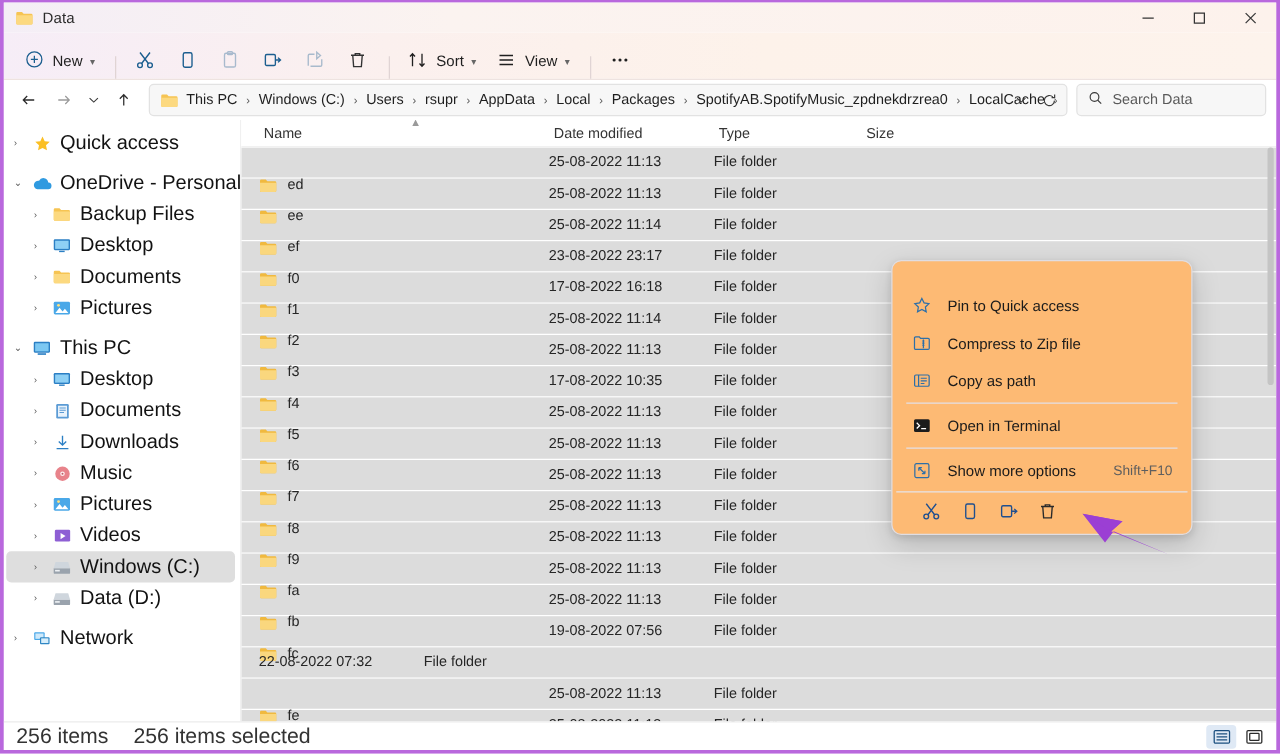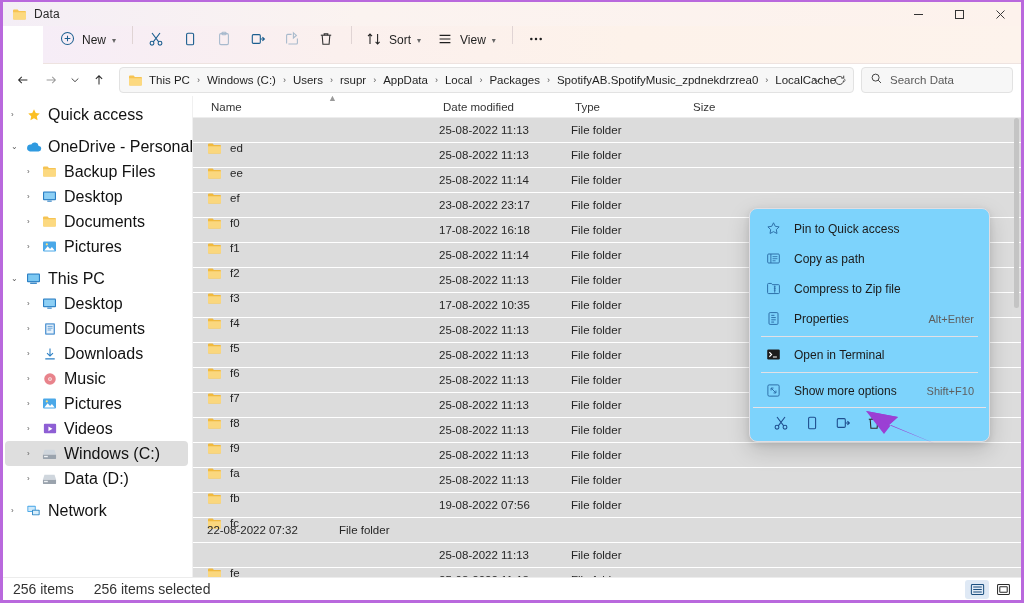--- a/index.html
+++ b/index.html
@@ -63,24 +63,23 @@
     color: #3a3a3a;
     cursor: default;
   }
 
   
   #toolbar {
     height: 38px;
     min-height: 38px;
     background: linear-gradient(to right, #f6edf7 0%, #fbf0ee 30%, #fdf2ea 60%, #fdf3ec 100%);
     display: flex;
-    align-items: flex-start;
+    align-items: flex-end;
     padding-left: 10px;
     border-bottom: 1px solid #eee3e0;
-    margin-left: 40px;
   }
   .tb-item {
     display: flex;
     align-items: center;
     height: 28px;
     border-radius: 4px;
     padding: 0 7px;
     margin-right: 2px;
     cursor: default;
     color: #1f1f1f;
@@ -297,28 +296,28 @@
     left: 3px;
     width: 5px;
     height: 190px;
     background: #c4c4c4;
     border-radius: 3px;
   }
 
   
   #ctxmenu {
     position: absolute;
-    left: 746px;
+    left: 710px;
     top: 206px;
     width: 241px;
-    background: #7dd3fc;
+    background: #fdba74;
     border: 1px solid #e0dde2;
     border-radius: 8px;
     box-shadow: 0 8px 22px rgba(0,0,0,.17), 0 2px 6px rgba(0,0,0,.10);
-    padding: 4px 3px 0 3px;
+    padding: 20px 3px 0 3px;
     z-index: 40;
     overflow: hidden;
   }
   .ctx-item {
     height: 29px;
     display: flex;
     align-items: center;
     padding: 0 8px 0 9px;
     border-radius: 5px;
     cursor: default;
@@ -376,21 +375,21 @@
   #statusbar {
     height: 23px;
     min-height: 23px;
     border-top: 1px solid #ececec;
     display: flex;
     align-items: center;
     padding: 0 6px 0 10px;
     background: #ffffff;
   }
   .status-text {
-    font-size: 14px;
+    font-size: 17px;
     color: #333;
     margin-right: 20px;
   }
   .view-toggles { margin-left: auto; display: flex; gap: 2px; }
   .vt {
     width: 24px;
     height: 19px;
     display: flex;
     align-items: center;
     justify-content: center;
@@ -1091,46 +1090,36 @@
           <span class="ctx-ico">
             <svg width="15" height="15" viewBox="0 0 16 16" fill="none" stroke="#2d6fa8" stroke-width="1.05">
               <path d="M8 1.9l1.85 3.75 4.15.6-3 2.93.71 4.13L8 11.36 4.29 13.3 5 9.18 2 6.25l4.15-.6z"></path>
             </svg>
           </span>
           <span class="ctx-lbl">Pin to Quick access</span>
         </div>
         <div class="ctx-item">
           <span class="ctx-ico">
             <svg width="15" height="15" viewBox="0 0 16 16" fill="none" stroke="#2d6fa8" stroke-width="1.05">
+              <path d="M1.7 3.6a1 1 0 011-1h3.1l1.1 1.3h6.4a1 1 0 011 1v7.5a1 1 0 01-1 1H2.7a1 1 0 01-1-1z"></path>
+              <path d="M9.3 4.9v7.5"></path>
+              <path d="M8.4 6.2h1.8M8.4 8h1.8M8.4 9.8h1.8" stroke-width=".95"></path>
+            </svg>
+          </span>
+          <span class="ctx-lbl">Compress to Zip file</span>
+        </div>
+        <div class="ctx-item">
+          <span class="ctx-ico">
+            <svg width="15" height="15" viewBox="0 0 16 16" fill="none" stroke="#2d6fa8" stroke-width="1.05">
               <rect x="1.8" y="3.2" width="12.4" height="9.6" rx="1.1"></rect>
               <path d="M5.2 3.2v9.6"></path>
               <path d="M7 6h5.2M7 8.2h5.2M7 10.4h3.2" stroke-width=".9"></path>
             </svg>
           </span>
           <span class="ctx-lbl">Copy as path</span>
-        </div>
-        <div class="ctx-item">
-          <span class="ctx-ico">
-            <svg width="15" height="15" viewBox="0 0 16 16" fill="none" stroke="#2d6fa8" stroke-width="1.05">
-              <path d="M1.7 3.6a1 1 0 011-1h3.1l1.1 1.3h6.4a1 1 0 011 1v7.5a1 1 0 01-1 1H2.7a1 1 0 01-1-1z"></path>
-              <path d="M9.3 4.9v7.5"></path>
-              <path d="M8.4 6.2h1.8M8.4 8h1.8M8.4 9.8h1.8" stroke-width=".95"></path>
-            </svg>
-          </span>
-          <span class="ctx-lbl">Compress to Zip file</span>
-        </div>
-        <div class="ctx-item">
-          <span class="ctx-ico">
-            <svg width="15" height="15" viewBox="0 0 16 16" fill="none" stroke="#2d6fa8" stroke-width="1.05">
-              <rect x="3.2" y="1.7" width="9.6" height="12.6" rx="1.2"></rect>
-              <path d="M5.6 4.6h3.4M5.6 7h4.8M5.6 9.4h4.8M5.6 11.8h3"></path>
-            </svg>
-          </span>
-          <span class="ctx-lbl">Properties</span>
-          <span class="ctx-accel">Alt+Enter</span>
         </div>
         <div class="ctx-div"></div>
         <div class="ctx-item">
           <span class="ctx-ico">
             <svg width="15" height="15" viewBox="0 0 16 16">
               <rect x="1.3" y="2.6" width="13.4" height="10.8" rx="1.3" fill="#1c1c1c"></rect>
               <path d="M3.6 5.6l2.4 2.4-2.4 2.4M7.4 10.6h4.2" stroke="#ffffff" stroke-width="1.15" fill="none"></path>
             </svg>
           </span>
           <span class="ctx-lbl">Open in Terminal</span>

